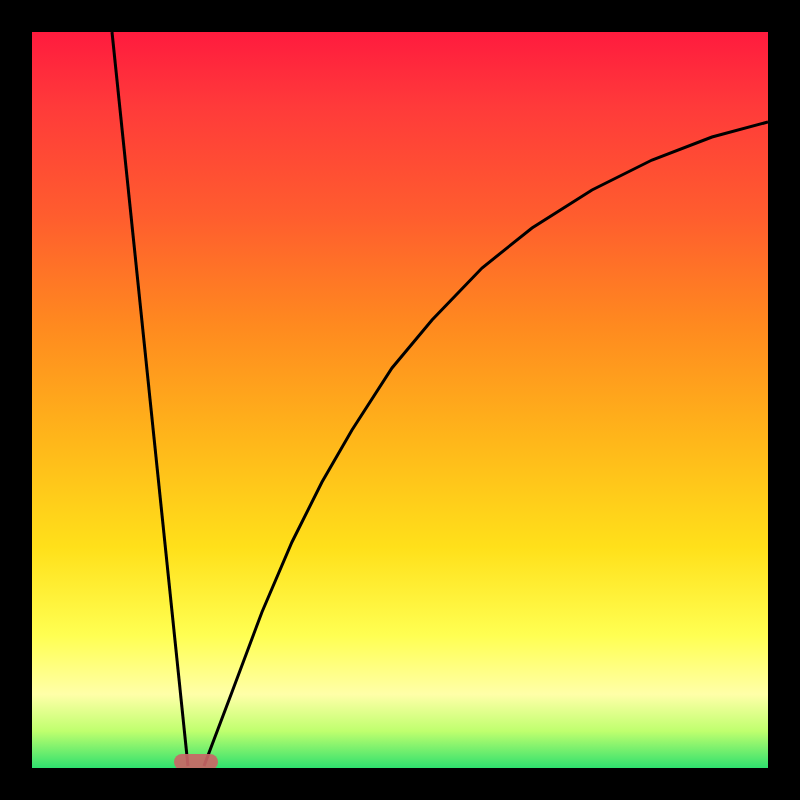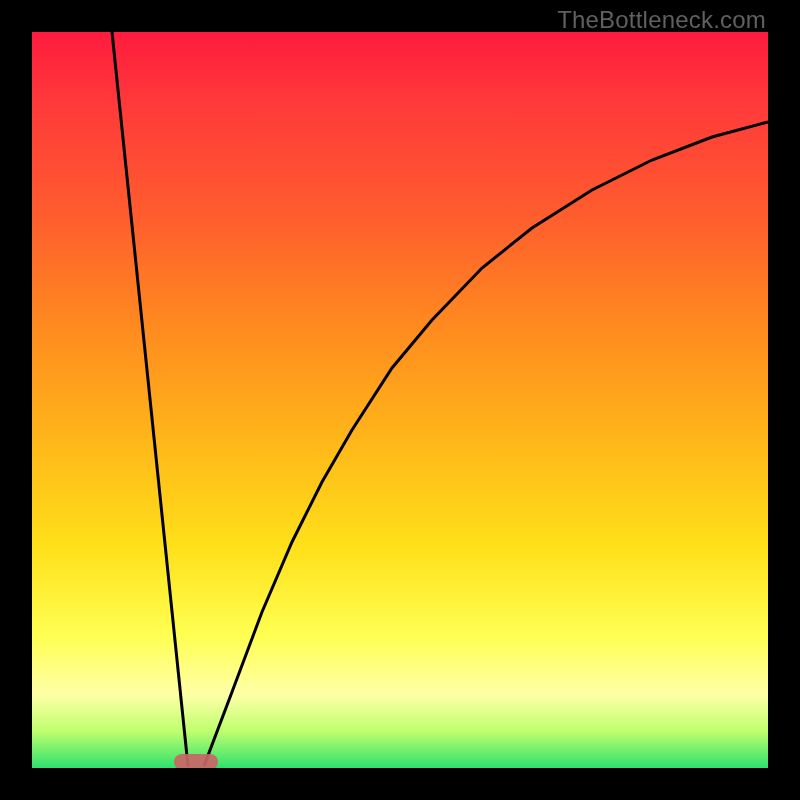--- a/index.html
+++ b/index.html
@@ -62,21 +62,20 @@
     width: 100%;
     height: 100%;
     overflow: visible;
   }
 </style>
 </head>
 <body>
 
 <div class="frame">
 
-  <div class="watermark">TheBottleneck.com</div>
 
   <div class="plot">
 
     <svg class="curve" viewBox="0 0 736 736" preserveAspectRatio="none">
 
       <path id="left-line" fill="none" stroke="#000000" stroke-width="3" d="M 80 0 L 156 734"></path>
 
       <path id="right-curve" fill="none" stroke="#000000" stroke-width="3" d="M 172 734 L 200 660 L 230 580 L 260 510 L 290 450 L 320 398 L 360 336 L 400 288 L 450 236 L 500 196 L 560 158 L 620 128 L 680 105 L 736 90"></path>
     </svg>
 

